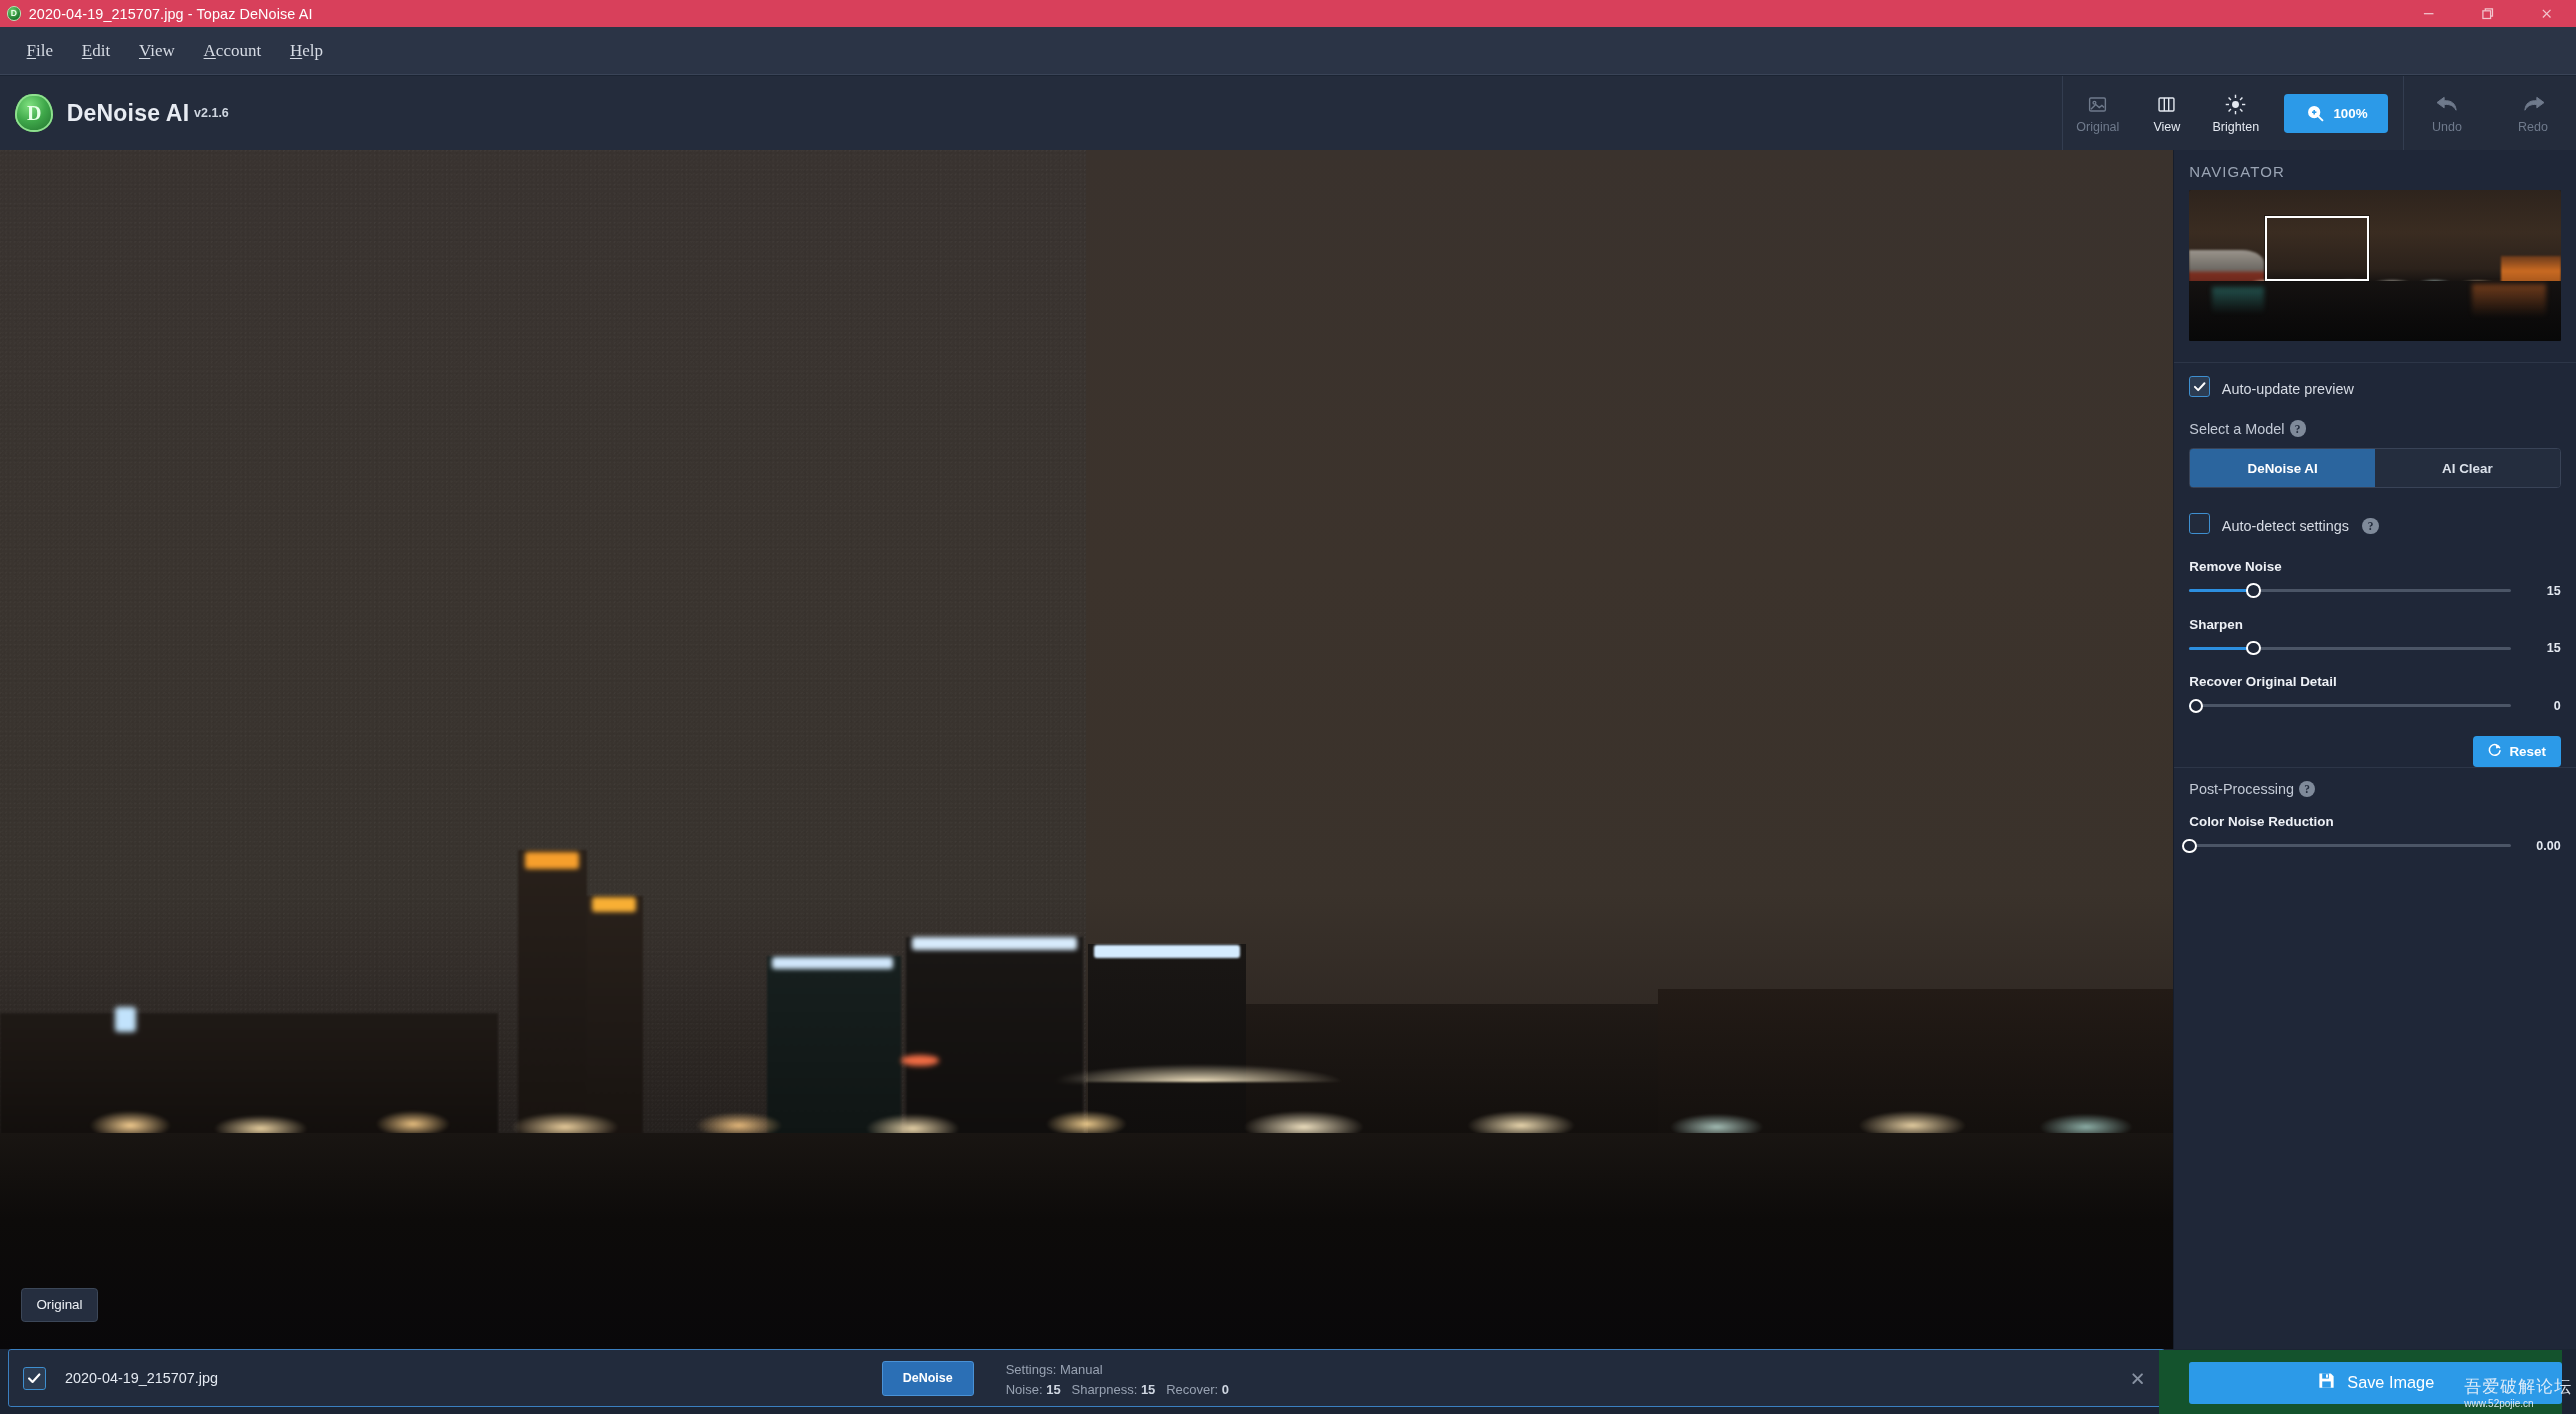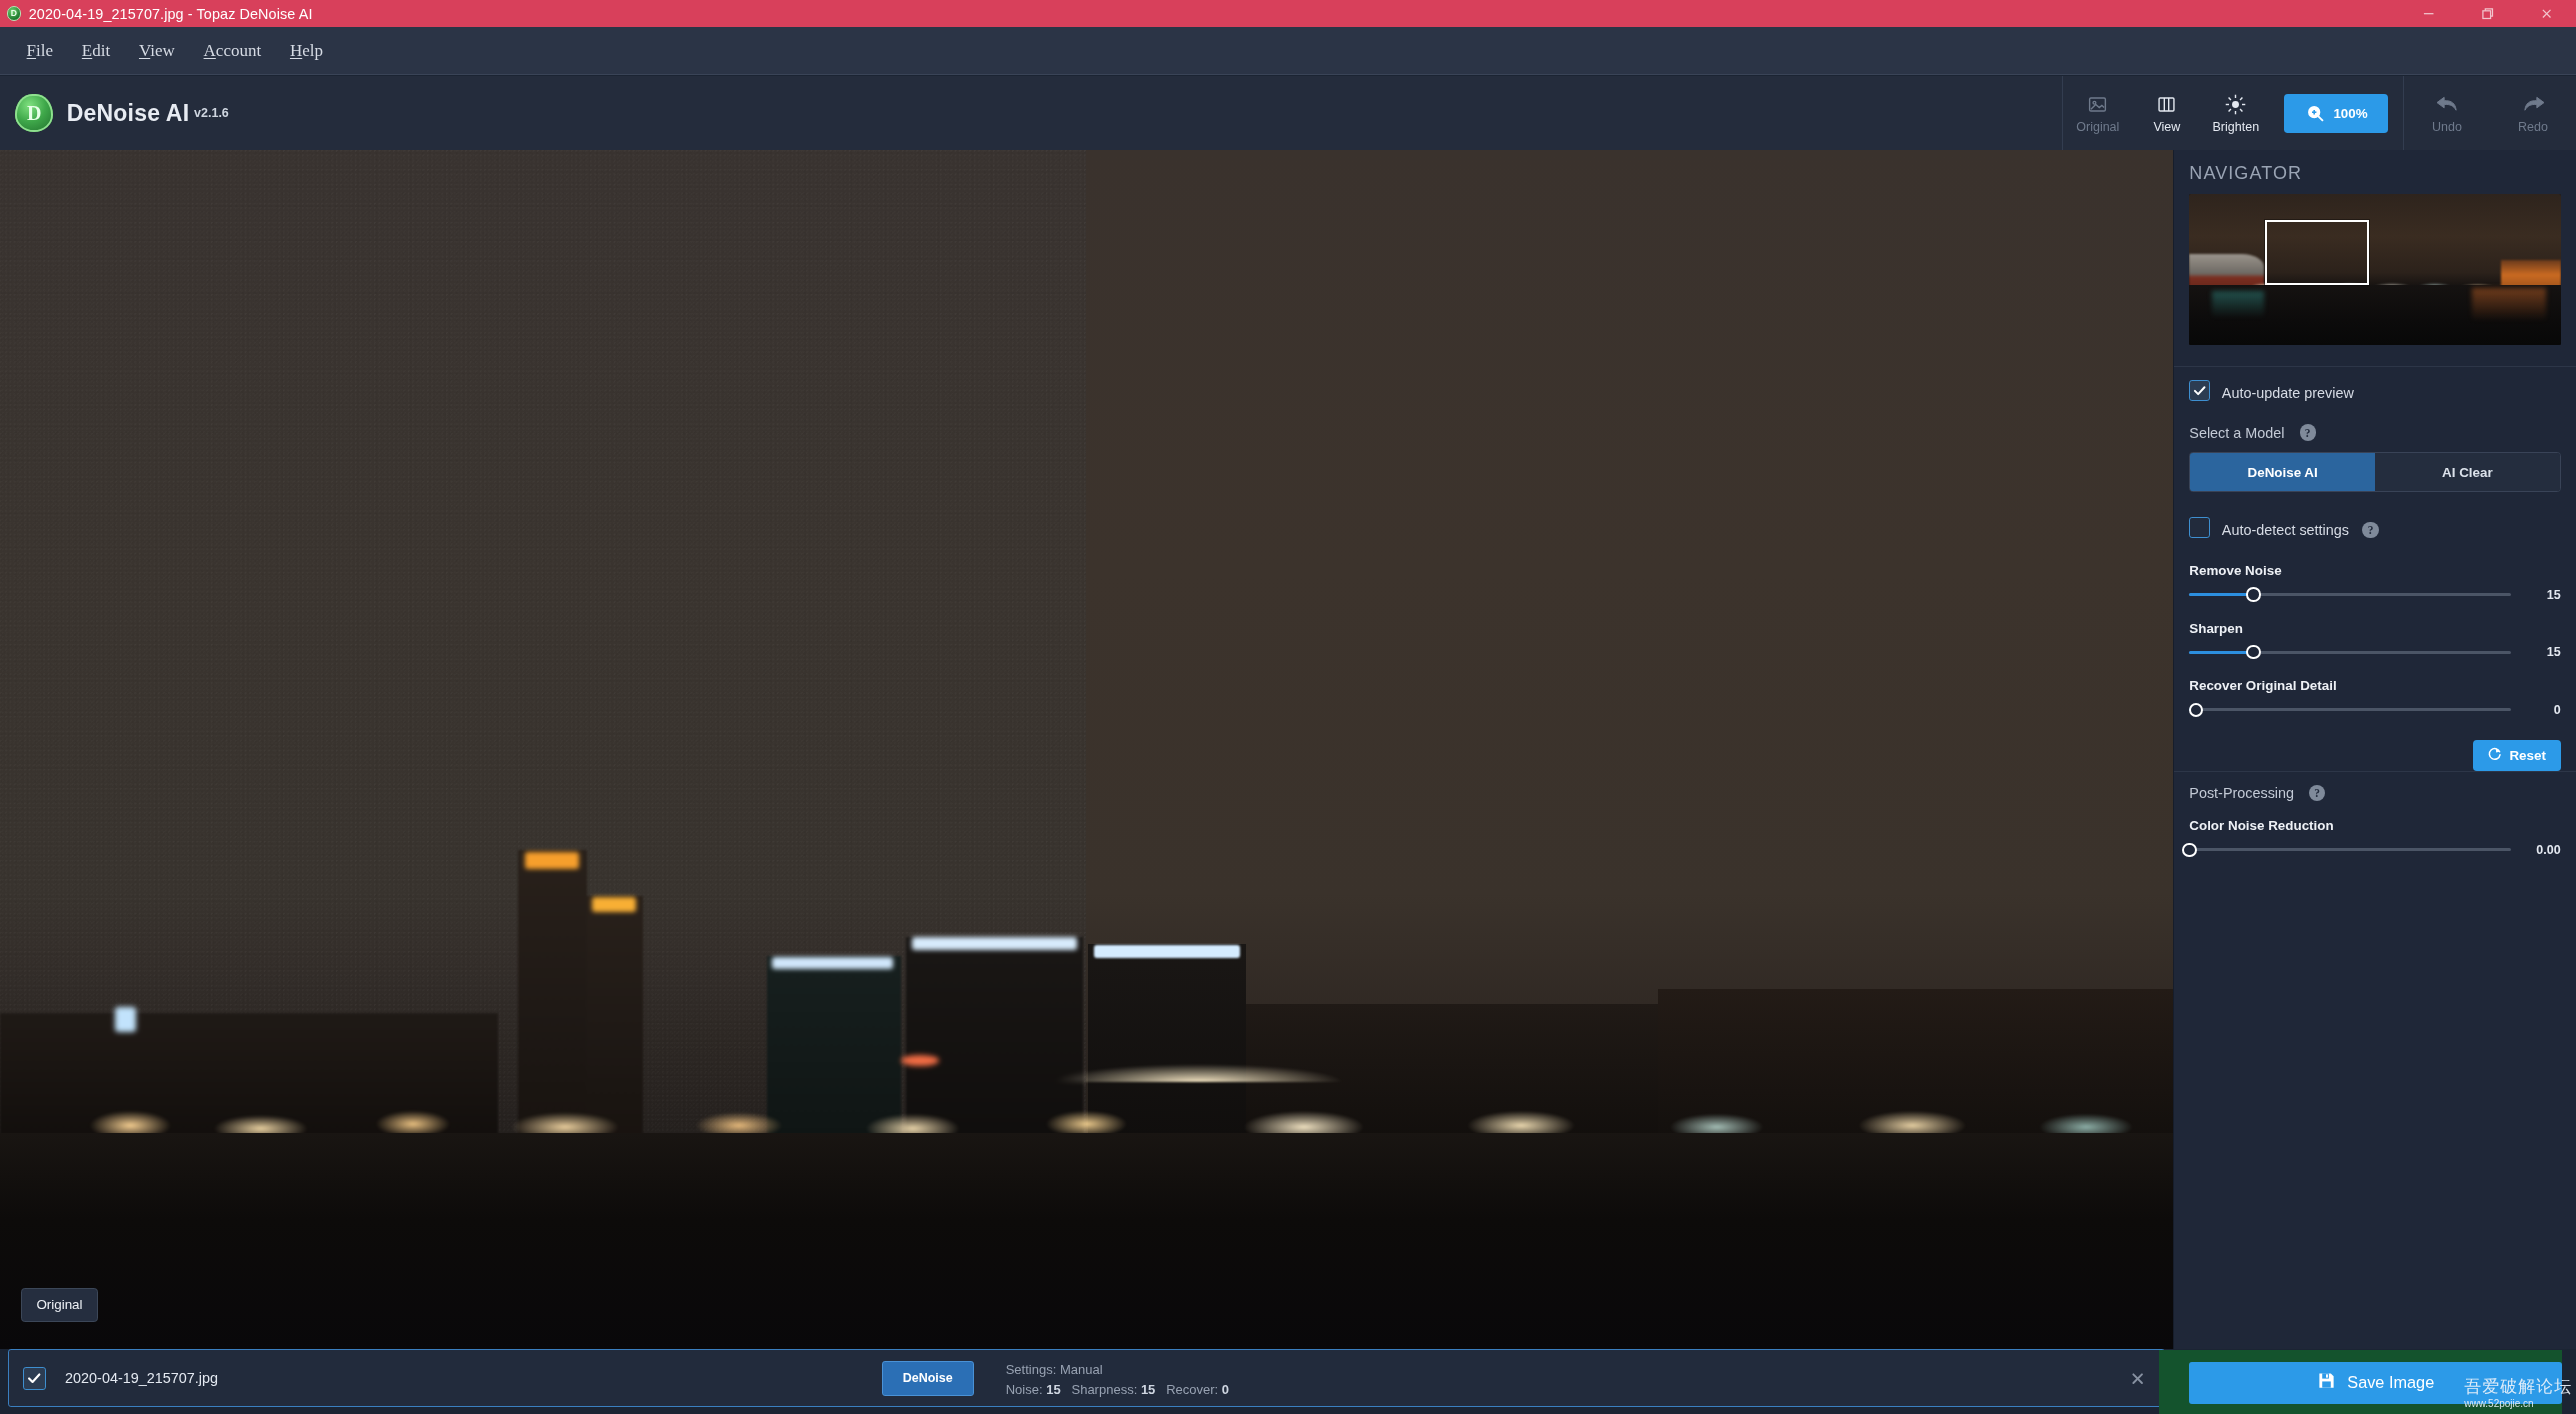--- a/index.html
+++ b/index.html
@@ -166,21 +166,21 @@
   }
   .ovlbtn.l { left: 21px; }
 
   
   .rpanel {
     position: absolute; right: 0; top: 150px; width: 403px; height: 1199px;
     background: #1f2738;
     border-left: 1px solid #161d2b;
   }
   .sec-title {
-    font-size: 18px; letter-spacing: 1.1px; color: #9aa4b4;
+    font-size: 15px; letter-spacing: 1.1px; color: #9aa4b4;
     padding: 13.4px 0 9.6px 15.3px;
   }
   .navimg {
     position: relative; margin: 0 15.3px; height: 151px; border-radius: 1.9px;
     overflow: hidden; background: #0b0a09;
   }
   .nav-sky {
     position:absolute; inset:0;
     background: linear-gradient(180deg,#2e241d 0%,#3a2c21 28%,#2c221b 52%,#141110 62%,#0a0909 100%);
   }
@@ -228,21 +228,21 @@
   .rowchk { display: flex; align-items: flex-end; padding: 13.4px 0 0 15.3px; }
   .cbox {
     width: 21px; height: 21px; border-radius: 2.9px;
     border: 1.4px solid #3e8fd0; background: #222b3c;
     display: flex; align-items: center; justify-content: center;
   }
   .cbox.on { background: #2c3c52; }
   .cbox svg { display: block; }
   .rowchk .txt { font-size: 14.4px; color: #d7dce5; margin-left: 11.5px; }
 
-  .lbl-row { display: flex; align-items: center; gap: 15px; padding: 0 0 0 15.3px; }
+  .lbl-row { display: flex; align-items: center; gap: 5px; padding: 0 0 0 15.3px; }
   .lbl-soft { font-size: 14.4px; color: #c3cad6; }
   .qmark {
     width: 16.3px; height: 16.3px; border-radius: 50%; background: #7f8a9a; color: #222b3c;
     font-size: 11.5px; font-weight: 700; display: flex; align-items: center; justify-content: center;
     font-family: "Liberation Serif", serif;
   }
 
   .seg {
     display: flex; margin: 11.5px 15.3px 0 15.3px; height: 40px;
     border: 1px solid #394357; border-radius: 3.8px; overflow: hidden;

